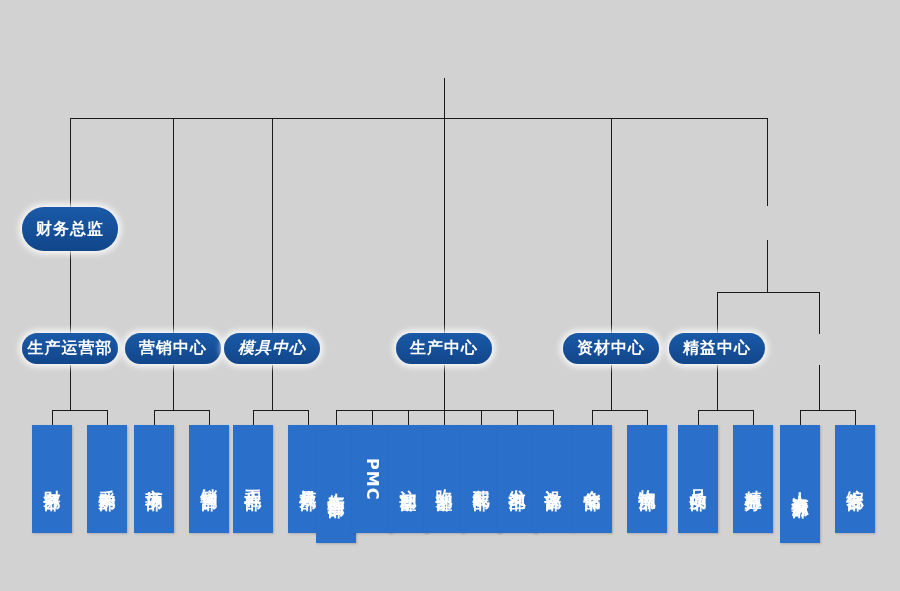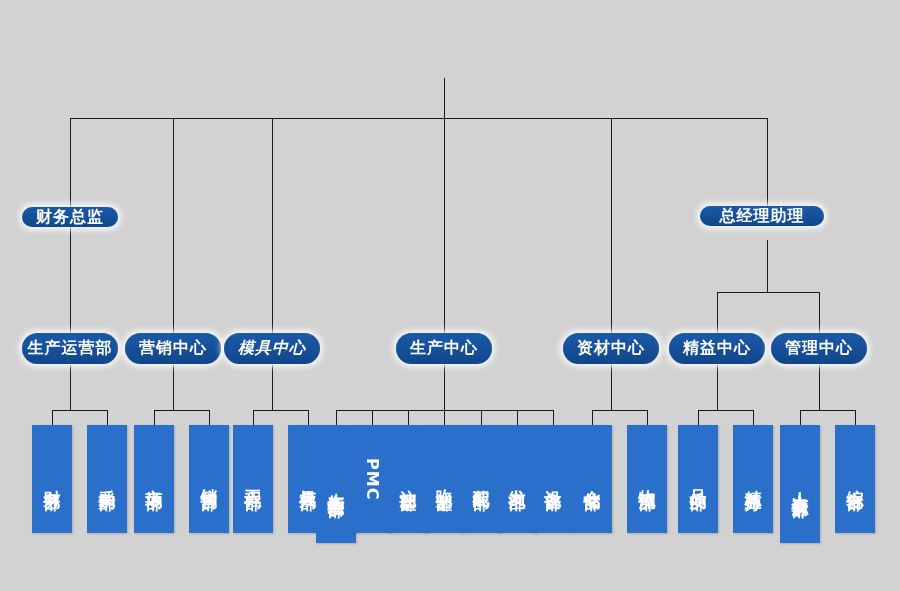--- a/index.html
+++ b/index.html
@@ -24,21 +24,21 @@
     color:#ffffff;
     border-radius:999px;
     display:flex;align-items:center;justify-content:center;
     font-weight:bold;
     letter-spacing:1px;
     box-shadow:0 0 6px 3px rgba(255,255,255,.85);
     white-space:nowrap;
     z-index:3;
   }
   .pill.lvl1{font-size:17px;height:34px;}
-  .pill.lvl2{font-size:16px;height:20px;}
+  .pill.lvl2{font-size:16px;height:44px;}
   .pill.lvl3{font-size:16px;height:31px;}
 
   
   .dept{
     position:absolute;
     background:#2a6fc9;
     color:#ffffff;
     font-size:17px;
     font-weight:bold;
     writing-mode:vertical-rl;
@@ -111,29 +111,27 @@
   <div class="ln v" style="left:698px;top:410px;height:15px;"></div>
   <div class="ln v" style="left:753px;top:410px;height:15px;"></div>
 
   <div class="ln v" style="left:819px;top:365px;height:45px;"></div>
   <div class="ln h" style="left:800px;top:410px;width:55px;"></div>
   <div class="ln v" style="left:800px;top:410px;height:15px;"></div>
   <div class="ln v" style="left:855px;top:410px;height:15px;"></div>
 
 
   <div class="pill lvl2" style="left:22px;top:207px;width:96px;">财务总监</div>
-  <div class="pill lvl2" style="left:700px;top:206px;width:124px;">总经理助理</div>
 
   <div class="pill lvl3" style="left:22px;top:333px;width:96px;">生产运营部</div>
   <div class="pill lvl3" style="left:125px;top:333px;width:96px;">营销中心</div>
   <div class="pill lvl3" style="left:224px;top:333px;width:96px;font-style:italic;">模具中心</div>
   <div class="pill lvl3" style="left:396px;top:333px;width:96px;">生产中心</div>
   <div class="pill lvl3" style="left:669px;top:333px;width:96px;">精益中心</div>
   <div class="pill lvl3" style="left:563px;top:333px;width:96px;">资材中心</div>
-  <div class="pill lvl3" style="left:771px;top:333px;width:96px;">管理中心</div>
 
   <div class="dept" style="left:32px;top:425px;width:40px;height:108px;">财务部</div>
   <div class="dept" style="left:87px;top:425px;width:40px;height:108px;">采购部</div>
 
   <div class="dept" style="left:134px;top:425px;width:40px;height:108px;">市场部</div>
   <div class="dept" style="left:189px;top:425px;width:40px;height:108px;">销售部</div>
 
   <div class="dept" style="left:233px;top:425px;width:40px;height:108px;">工程部</div>
   <div class="dept" style="left:288px;top:425px;width:40px;height:108px;">模具部</div>
 

